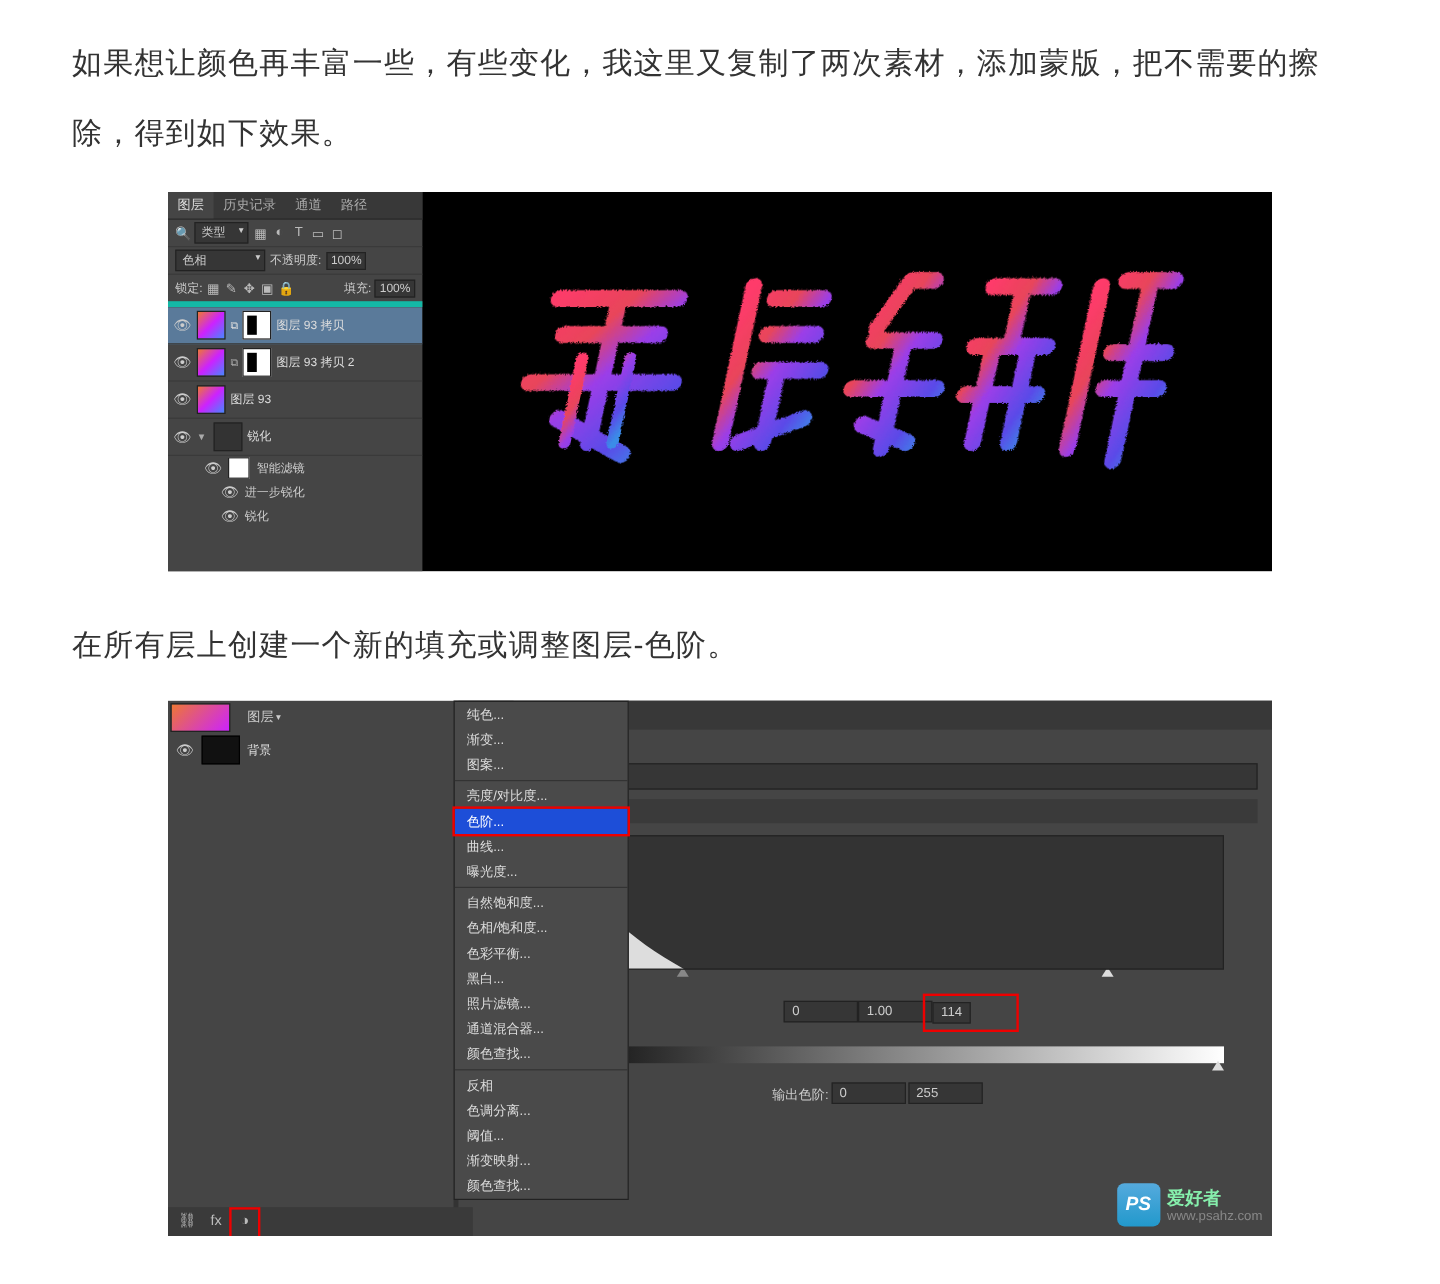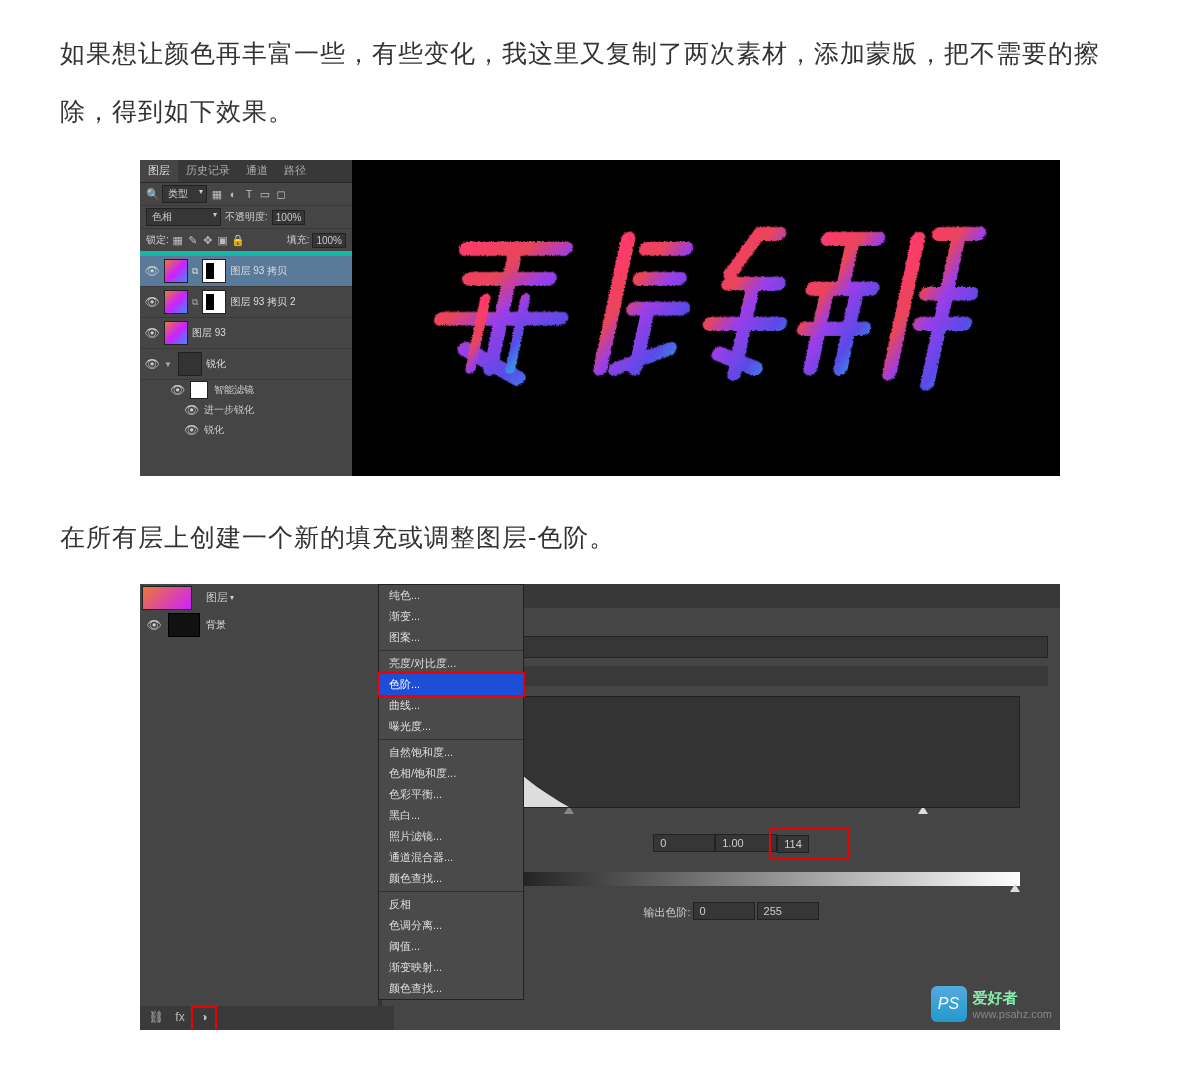--- a/index.html
+++ b/index.html
@@ -60,21 +60,21 @@
 .hsvg{position:absolute;inset:0}
 .tri3{display:flex;justify-content:space-between;margin-top:-2px}
 .trip{width:0;height:0;border-left:5px solid transparent;border-right:5px solid transparent;border-bottom:8px solid #888}
 .trip.b{border-bottom-color:#222}
 .trip.w{border-bottom-color:#ddd}
 .nums{display:flex;justify-content:center;margin:20px 0}
 .nbox{background:#363636;border:1px solid #222;padding:2px 6px;font-size:11px;color:#ccc;width:48px;text-align:left}
 .grad{height:14px;background:linear-gradient(90deg,#000,#fff);margin:6px 0 0}
 .outrow{display:flex;justify-content:center;gap:2px;align-items:flex-end;margin:10px 0;font-size:11px;color:#ccc}
 .wm{position:absolute;right:8px;bottom:8px;display:flex;align-items:center;gap:6px}
-.wmlogo{width:36px;height:36px;border-radius:6px;background:linear-gradient(#5ad,#29c);color:#fff;font-weight:normal;font-size:16px;display:flex;align-items:center;justify-content:center;font-style:italic}
+.wmlogo{width:36px;height:36px;border-radius:6px;background:linear-gradient(#5ad,#29c);color:#fff;font-weight:bold;font-size:16px;display:flex;align-items:center;justify-content:center;font-style:italic}
 .wmt{font-size:15px;color:#86efac;font-weight:bold}
 .wmu{font-size:11px;color:#888}
 .aut{position:absolute;left:8px;bottom:118px;display:flex;gap:6px}
 .aut .ai{width:18px;height:18px;color:#aaa;font-size:14px}
 </style>
 </head>
 <body>
 
 <div class="txt">如果想让颜色再丰富一些，有些变化，我这里又复制了两次素材，添加蒙版，把不需要的擦除，得到如下效果。</div>
 

